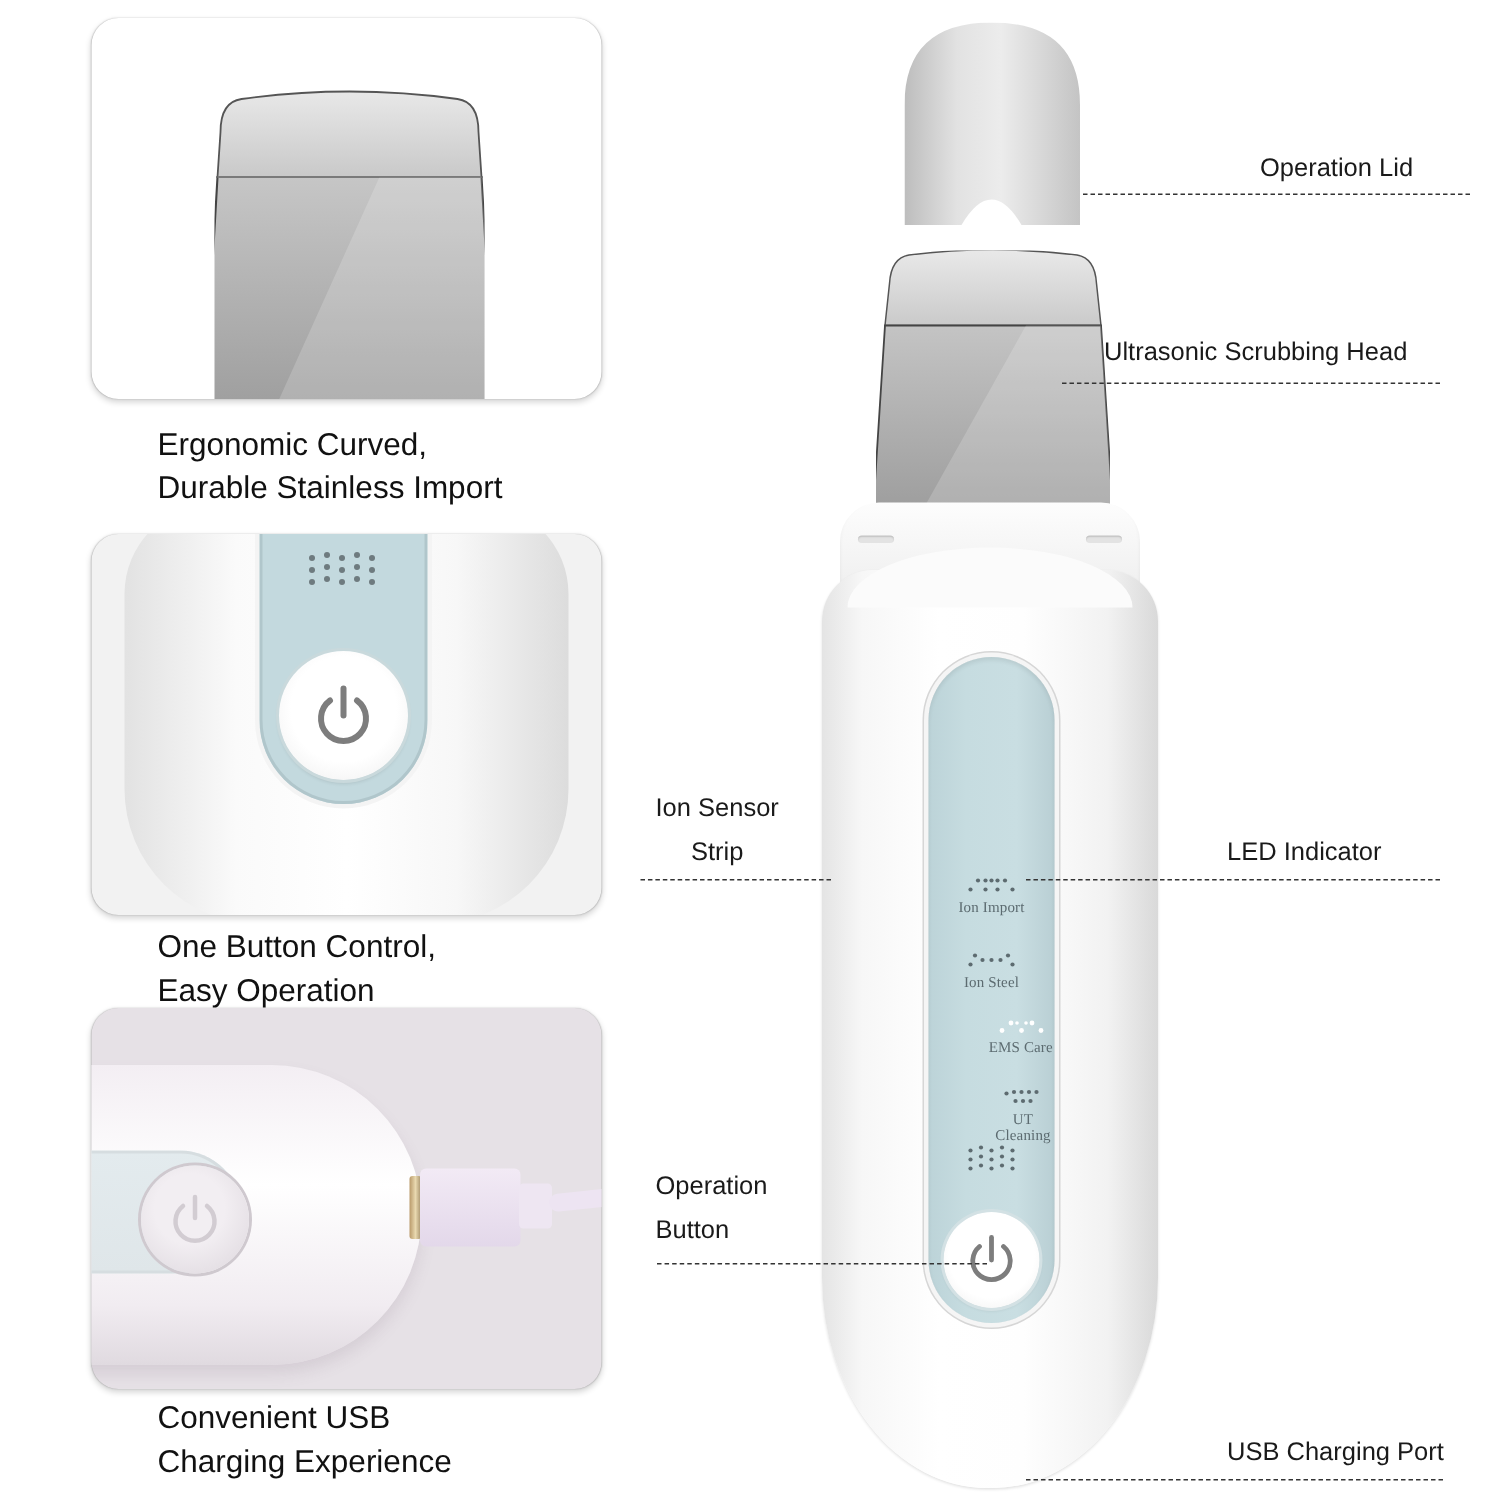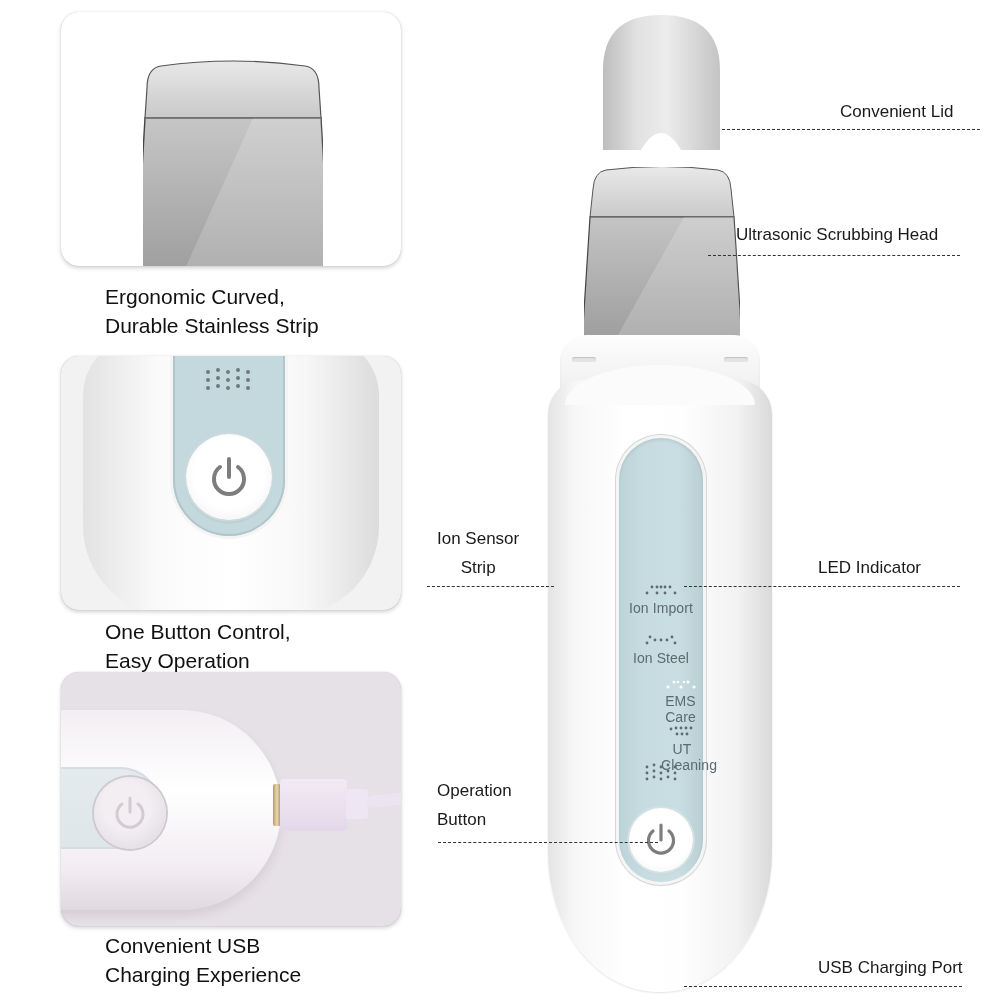--- a/index.html
+++ b/index.html
@@ -122,21 +122,21 @@
   }
   .strip {
     position: absolute; left: 79px; top: 428px; width: 84px; height: 444px;
     border-radius: 42px;
     background: linear-gradient(90deg, #bcd3d8 0%, #c6dce0 30%, #c9dee2 70%, #b9cfd4 100%);
     box-shadow: 0 0 0 3px #f5f5f5, 0 0 0 4px #d6d6d6, inset 0 2px 3px rgba(0,0,0,0.08);
   }
   .led-group { position: absolute; left: 0; width: 84px; text-align: center; }
   .led-dots { display: block; margin: 0 auto; }
   .led-label {
-    display: block; font-size: 14px; color: #5c6b70; margin-top: 3px; letter-spacing: 0.1px;
+    display: block; font-size: 10px; color: #5c6b70; margin-top: 3px; letter-spacing: 0.1px; font-family: Liberation Serif, serif;
   }
   .led-ems .led-label { color: #5c6b70; }
   .op-btn {
     position: absolute; left: 89px; top: 798px; width: 64px; height: 64px; border-radius: 50%;
     background: radial-gradient(circle at 50% 45%, #ffffff 60%, #ececec 100%);
     box-shadow: 0 0 0 2px #d3e1e4, 0 1px 3px rgba(0,0,0,0.18);
   }
   .op-btn svg { position: absolute; left: 14px; top: 14px; }
 
   
@@ -160,21 +160,21 @@
       </linearGradient>
     </defs>
     <path d="M18 8 Q90 -2 162 8 Q176 10 176 30 L178 60 L2 60 L4 30 Q4 10 18 8 Z" fill="url(#hg1)" stroke="#555" stroke-width="1.2"></path>
     <path d="M2 60 L178 60 L187 215 L-7 215 Z" fill="url(#hg2)" stroke="#444" stroke-width="1.4"></path>
     <path d="M110 60 L178 60 L187 215 L40 215 Z" fill="#ffffff" opacity="0.18"></path>
     <line x1="2" y1="60" x2="178" y2="60" stroke="#8d8d8d" stroke-width="1"></line>
   </svg>
 </div>
 <div class="caption cap1">
   <span>Ergonomic Curved,</span>
-  <span>Durable Stainless Strip</span>
+  <span>Durable Stainless Import</span>
 </div>
 
 <div class="card card2">
   <div class="c2-body"></div>
   <div class="c2-strip"></div>
   <svg class="c2-dots" viewBox="0 0 50 28">
     <g fill="#6e7b7f">
       <circle cx="4" cy="6" r="2"></circle>
         <circle cx="4" cy="14" r="2"></circle>
         <circle cx="4" cy="22" r="2"></circle>
@@ -342,21 +342,21 @@
 
   <div class="op-btn">
     <svg width="36" height="36" viewBox="0 0 36 36">
       <path d="M10 9 A12.5 12.5 0 1 0 26 9" fill="none" stroke="#7d7d7d" stroke-width="3.2" stroke-linecap="round"></path>
       <line x1="18" y1="3" x2="18" y2="18" stroke="#7d7d7d" stroke-width="3.2" stroke-linecap="round"></line>
     </svg>
   </div>
 </div>
 
 <div class="callout" style="left:840px;top:97px;">
-  <span>Convenient Lid</span>
+  <span>Operation Lid</span>
 </div>
 <div class="leader" style="left:722px;top:129px;width:258px;"></div>
 
 <div class="callout" style="left:736px;top:220px;">
   <span>Ultrasonic Scrubbing Head</span>
 </div>
 <div class="leader" style="left:708px;top:255px;width:252px;"></div>
 
 <div class="callout" style="left:437px;top:524px;text-align:center;">
   <span>Ion Sensor</span>

